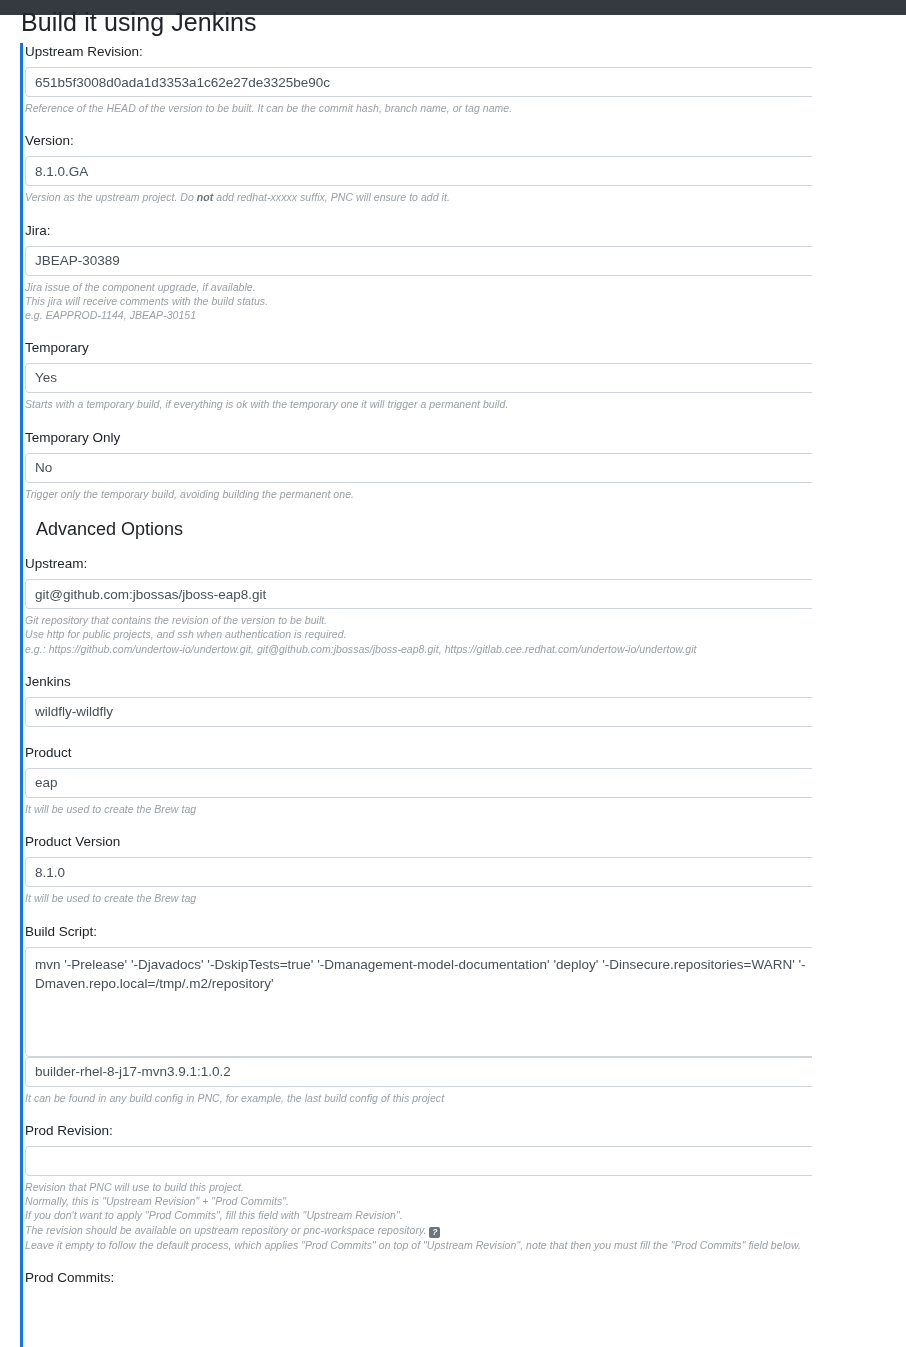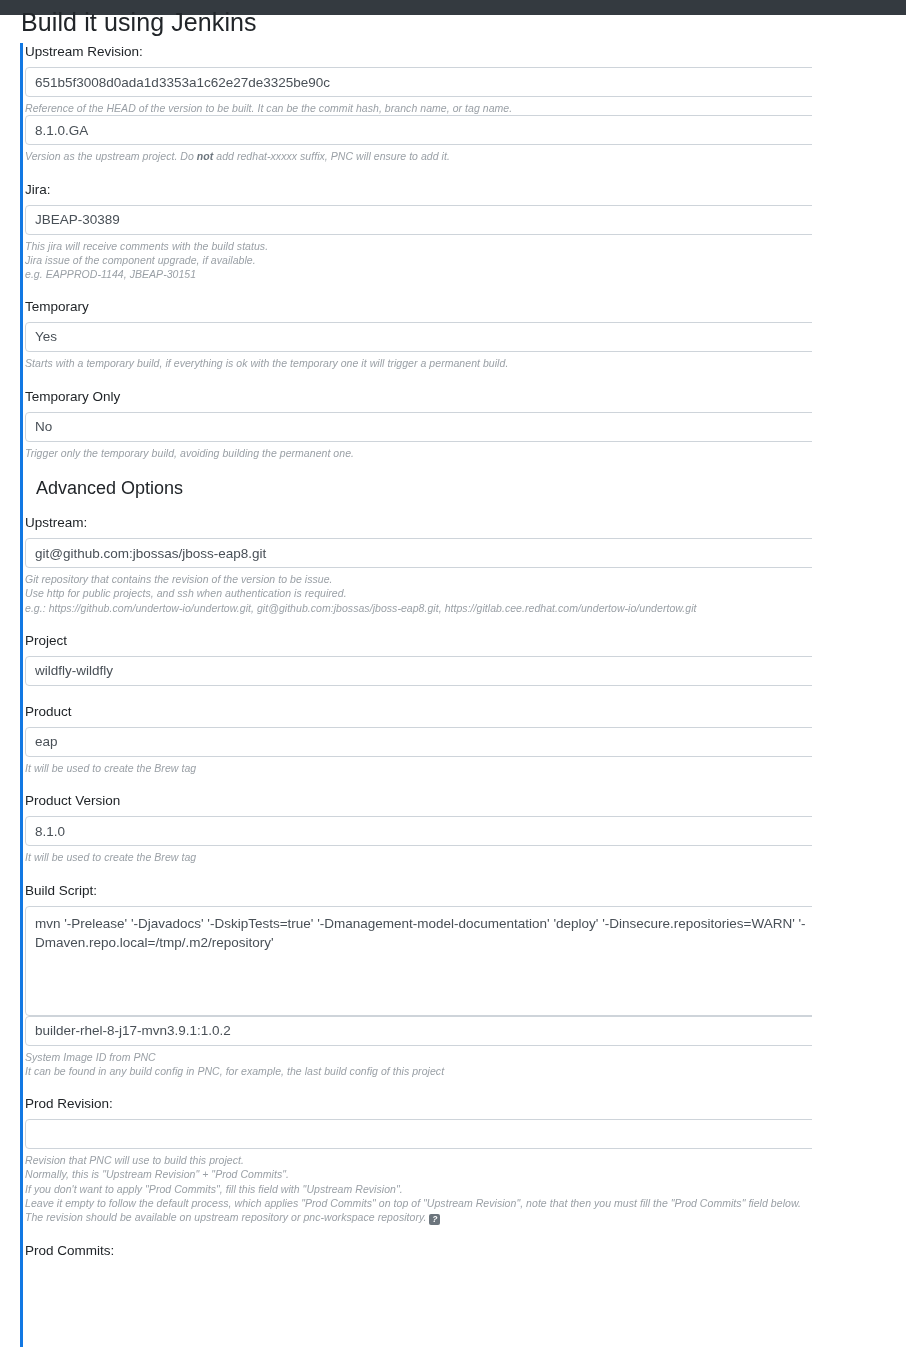--- a/index.html
+++ b/index.html
@@ -156,32 +156,33 @@
 
     <div class="field">
       <div class="label">Upstream Revision:</div>
       <input class="txt" type="text" value="651b5f3008d0ada1d3353a1c62e27de3325be90c" style="">
       <div class="helptext">
         <span class="helpline">Reference of the HEAD of the version to be built. It can be the commit hash, branch name, or tag name.</span>
       </div>
     </div>
 
     <div class="field">
+      <div class="label pad-top">Version:</div>
       <input class="txt" type="text" value="8.1.0.GA" style="">
       <div class="helptext">
         <span class="helpline"><span>Version as the upstream project. Do </span><b>not</b><span> add redhat-xxxxx suffix, PNC will ensure to add it.</span></span>
       </div>
     </div>
 
     <div class="field">
       <div class="label pad-top">Jira:</div>
       <input class="txt" type="text" value="JBEAP-30389" style="">
       <div class="helptext">
+        <span class="helpline">Jira issue of the component upgrade, if available.</span>
         <span class="helpline">This jira will receive comments with the build status.</span>
-        <span class="helpline">Jira issue of the component upgrade, if available.</span>
         <span class="helpline">e.g. EAPPROD-1144, JBEAP-30151</span>
       </div>
     </div>
 
     <div class="field">
       <div class="label pad-top">Temporary</div>
       <div class="selectwrap">
         <div class="selectbox">
           <span>Yes</span>
         </div>
@@ -212,28 +213,28 @@
         <span class="helpline">Trigger only the temporary build, avoiding building the permanent one.</span>
       </div>
     </div>
 
     <div class="adv-options">Advanced Options</div>
 
     <div class="field">
       <div class="label pad-top">Upstream:</div>
       <input class="txt" type="text" value="git@github.com:jbossas/jboss-eap8.git" style="">
       <div class="helptext">
-        <span class="helpline">Git repository that contains the revision of the version to be issue.</span>
+        <span class="helpline">Git repository that contains the revision of the version to be built.</span>
         <span class="helpline">Use http for public projects, and ssh when authentication is required.</span>
         <span class="helpline">e.g.: https://github.com/undertow-io/undertow.git, git@github.com:jbossas/jboss-eap8.git, https://gitlab.cee.redhat.com/undertow-io/undertow.git</span>
       </div>
     </div>
 
     <div class="field">
-      <div class="label pad-top">Project</div>
+      <div class="label pad-top">Jenkins</div>
       <input class="txt" type="text" value="wildfly-wildfly" style="">
     </div>
 
     <div class="field">
       <div class="label pad-top">Product</div>
       <input class="txt" type="text" value="eap" style="">
       <div class="helptext">
         <span class="helpline">It will be used to create the Brew tag</span>
       </div>
     </div>
@@ -254,34 +255,33 @@
           <svg width="14" height="14" viewBox="0 0 14 14">
               <path d="M12 3 L3 12 M12 7 L7 12 M12 11 L11 12" stroke="#6c757d" stroke-width="1.3" fill="none"></path>
             </svg>
         </span>
       </div>
     </div>
 
     <div class="field">
       <input class="txt" type="text" value="builder-rhel-8-j17-mvn3.9.1:1.0.2" style="">
       <div class="helptext">
-        <span class="helpline">System Image ID from PNC</span>
         <span class="helpline">It can be found in any build config in PNC, for example, the last build config of this project</span>
       </div>
     </div>
 
     <div class="field">
       <div class="label pad-top">Prod Revision:</div>
       <input class="txt" type="text" value="" style="">
       <div class="helptext">
         <span class="helpline">Revision that PNC will use to build this project.</span>
         <span class="helpline">Normally, this is "Upstream Revision" + "Prod Commits".</span>
         <span class="helpline">If you don't want to apply "Prod Commits", fill this field with "Upstream Revision".</span>
+        <span class="helpline"><span>The revision should be available on upstream repository or pnc-workspace repository.</span><span class="qmark">?</span></span>
         <span class="helpline">Leave it empty to follow the default process, which applies "Prod Commits" on top of "Upstream Revision", note that then you must fill the "Prod Commits" field below.</span>
-        <span class="helpline"><span>The revision should be available on upstream repository or pnc-workspace repository.</span><span class="qmark">?</span></span>
       </div>
     </div>
 
     <div class="field">
       <div class="label pad-top">Prod Commits:</div>
 
     </div>
 
   </div>
 </div>

